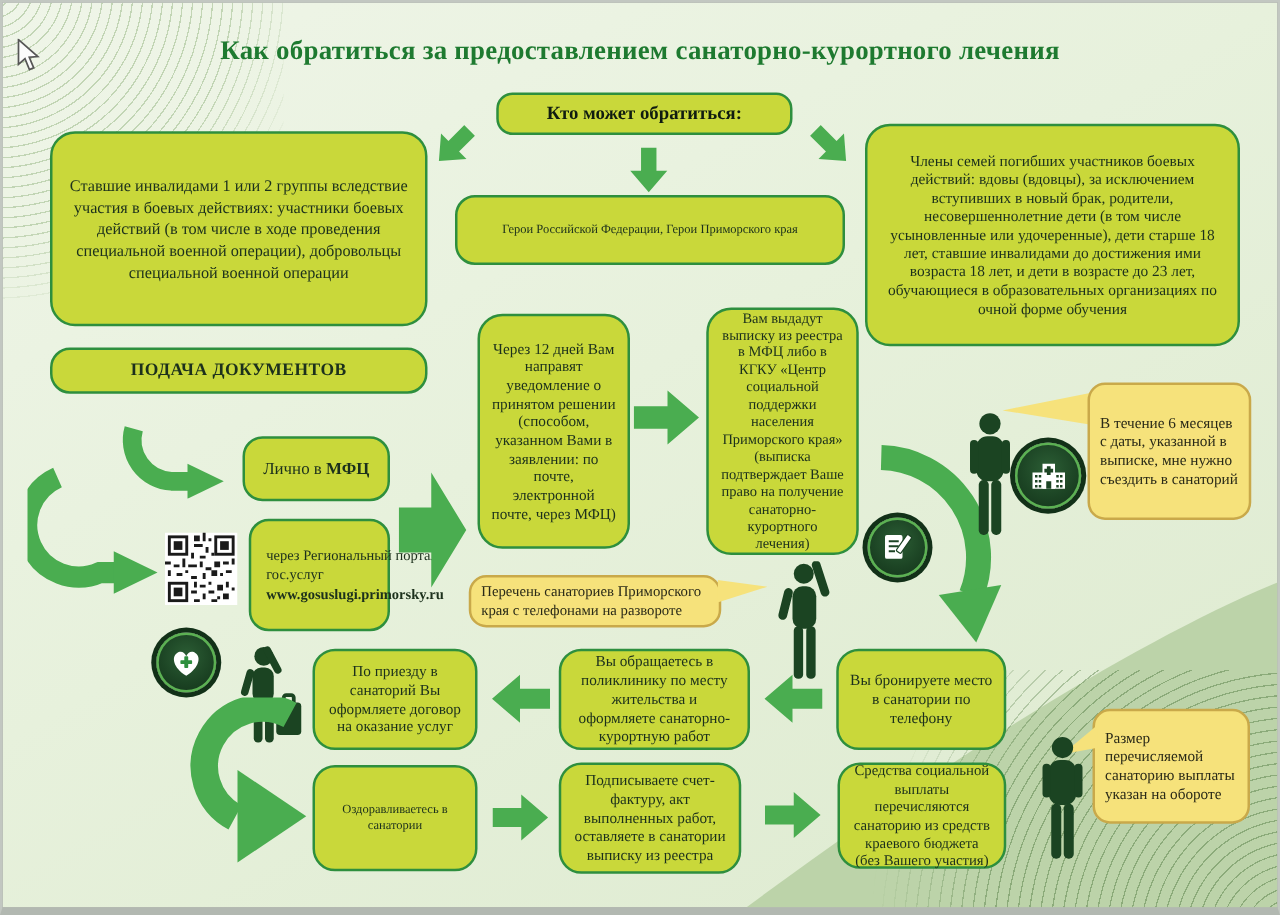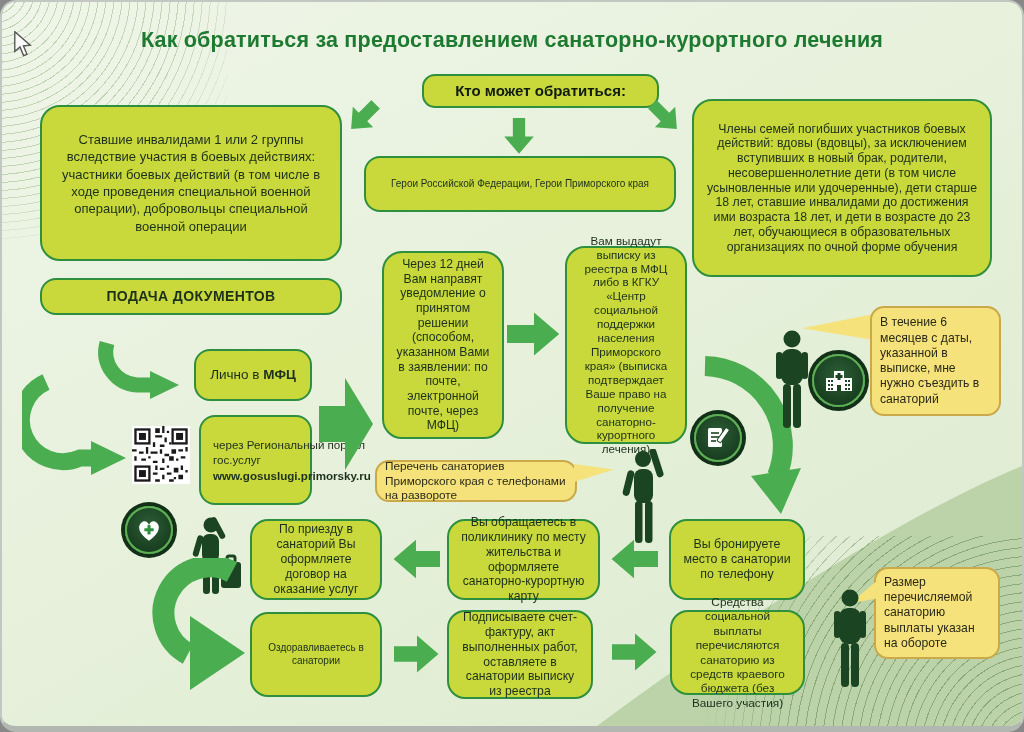--- a/index.html
+++ b/index.html
@@ -1,21 +1,21 @@
 <!DOCTYPE html>
 <html><head>
 <meta charset="utf-8">
 <style>
   html,body{margin:0;padding:0;background:#888;}
   #canvas{
     position:relative;width:1024px;height:732px;box-sizing:border-box;
-    border:2px solid #c2c7c1;border-bottom:6px solid #b2b8b1;border-radius:16px;
+    border:2px solid #c2c7c1;border-bottom:6px solid #b2b8b1;border-radius:0;
     overflow:hidden;
     background:linear-gradient(150deg,#eff5e8 0%,#e7f1dc 45%,#ddeacf 100%);
-    font-family:Liberation Sans, sans-serif;color:#1c301c;
+    font-family:Liberation Serif, serif;color:#1c301c;
   }
   .abs{position:absolute;}
   .gbox{
     position:absolute;box-sizing:border-box;background:#c9d83a;
     border:2px solid #2e8f3e;border-radius:18px;
     display:flex;align-items:center;justify-content:center;text-align:center;
     padding:6px 9px;font-size:12.5px;line-height:1.22;color:#1c301c;
   }
   .bubble{
     position:absolute;box-sizing:border-box;background:#f6e27b;
@@ -62,21 +62,21 @@
     <path d="M480,40 C370,85 210,185 55,300 L480,300 Z" fill="#bcd3a9"></path>
   </svg>
   <div class="decor-arcs-br"></div>
 
   <div class="title">Как обратиться за предоставлением санаторно-курортного лечения</div>
 
   <svg class="abs" style="left:11px;top:29px;" width="20" height="26" viewBox="0 0 13 19">
     <path d="M0.5,0.5 L0.5,15 L4.3,11.6 L6.9,18 L9.4,17 L6.8,10.8 L11.8,10.4 Z" fill="#fbfbfb" stroke="#555" stroke-width="1"></path>
   </svg>
 
-  <div class="gbox" style="left:395px;top:72px;width:237px;height:34px;border-radius:13px;font-size:15px;font-weight:bold;color:#101c10;margin-left:25px;">
+  <div class="gbox" style="left:395px;top:72px;width:237px;height:34px;border-radius:13px;font-size:15px;font-weight:bold;color:#101c10;">
     <span>Кто может обратиться:</span>
   </div>
 
   <svg class="arrow" style="left:344px;top:97px;transform:rotate(45deg);" width="34" height="36" viewBox="0 0 52 60">
       <polygon points="16,0 36,0 36,30 50,30 26,58 2,30 16,30"></polygon>
     </svg>
   <svg class="arrow" style="left:646px;top:97px;transform:rotate(-45deg);" width="34" height="36" viewBox="0 0 52 60">
       <polygon points="16,0 36,0 36,30 50,30 26,58 2,30 16,30"></polygon>
     </svg>
   <svg class="arrow" style="left:500px;top:116px;" width="34" height="37" viewBox="0 0 52 60">
@@ -226,21 +226,21 @@
     <span>В течение 6 месяцев с даты, указанной в выписке, мне нужно съездить в санаторий</span>
   </div>
 
   <div class="gbox" style="left:667px;top:517px;width:136px;height:81px;font-size:12.4px;">
     <span>Вы бронируете место в санатории по телефону</span>
   </div>
   <svg class="arrow" style="left:608px;top:532px;" width="48" height="50" viewBox="0 0 60 52">
       <polygon points="60,16 30,16 30,2 2,26 30,50 30,36 60,36"></polygon>
     </svg>
   <div class="gbox" style="left:445px;top:517px;width:153px;height:81px;font-size:12.2px;">
-    <span>Вы обращаетесь в поликлинику по месту жительства и оформляете санаторно-курортную карту</span>
+    <span>Вы обращаетесь в поликлинику по месту жительства и оформляете санаторно-курортную работ</span>
   </div>
   <svg class="arrow" style="left:390px;top:532px;" width="48" height="50" viewBox="0 0 60 52">
       <polygon points="60,16 30,16 30,2 2,26 30,50 30,36 60,36"></polygon>
     </svg>
   <div class="gbox" style="left:248px;top:517px;width:132px;height:81px;font-size:12.2px;">
     <span>По приезду в санаторий Вы оформляете договор на оказание услуг</span>
   </div>
 
   <div class="circle-icon" style="left:123px;top:504px;width:48px;height:48px;">
     <svg width="30" height="30" viewBox="0 0 48 48">

